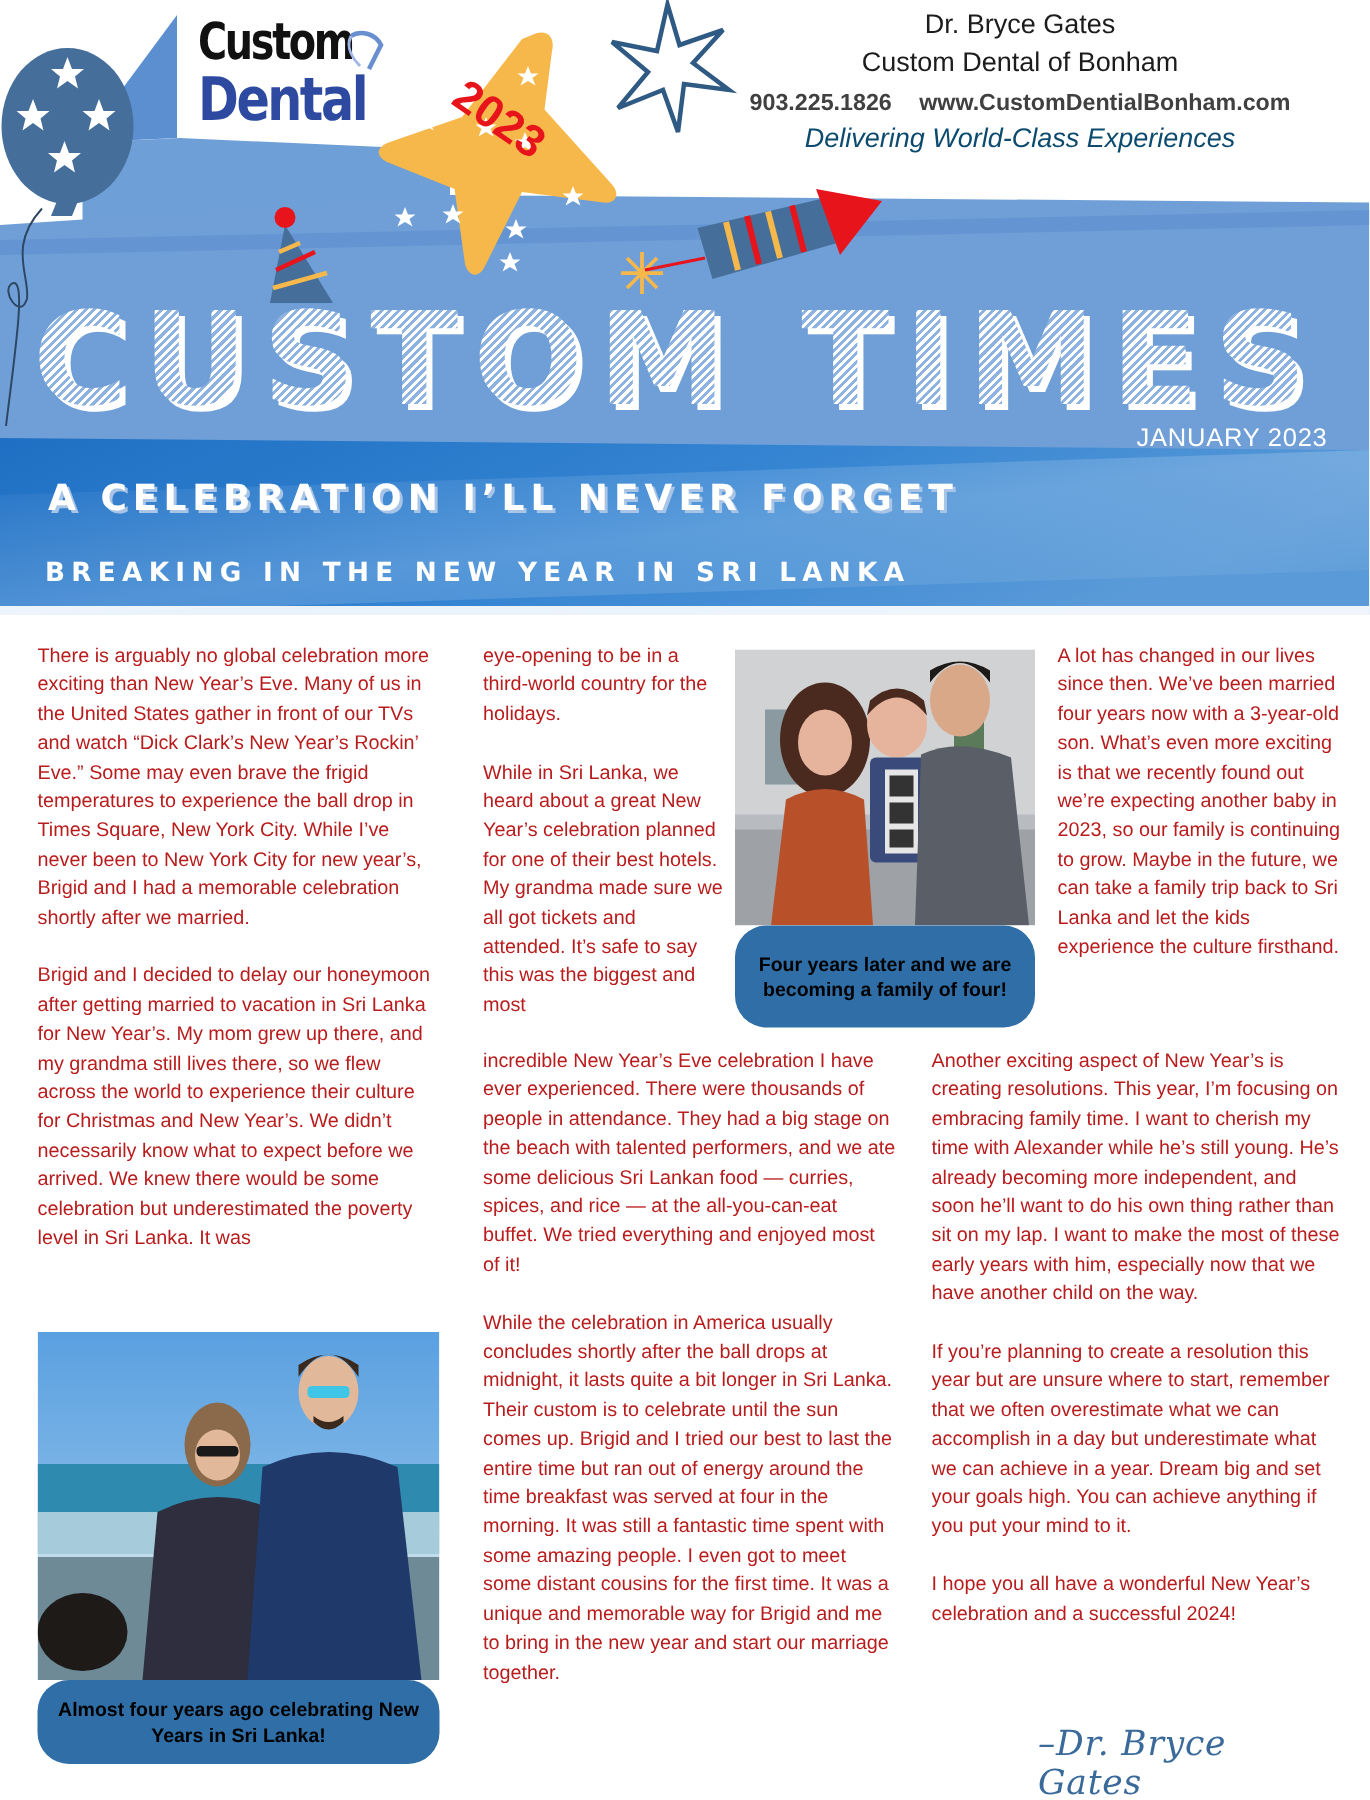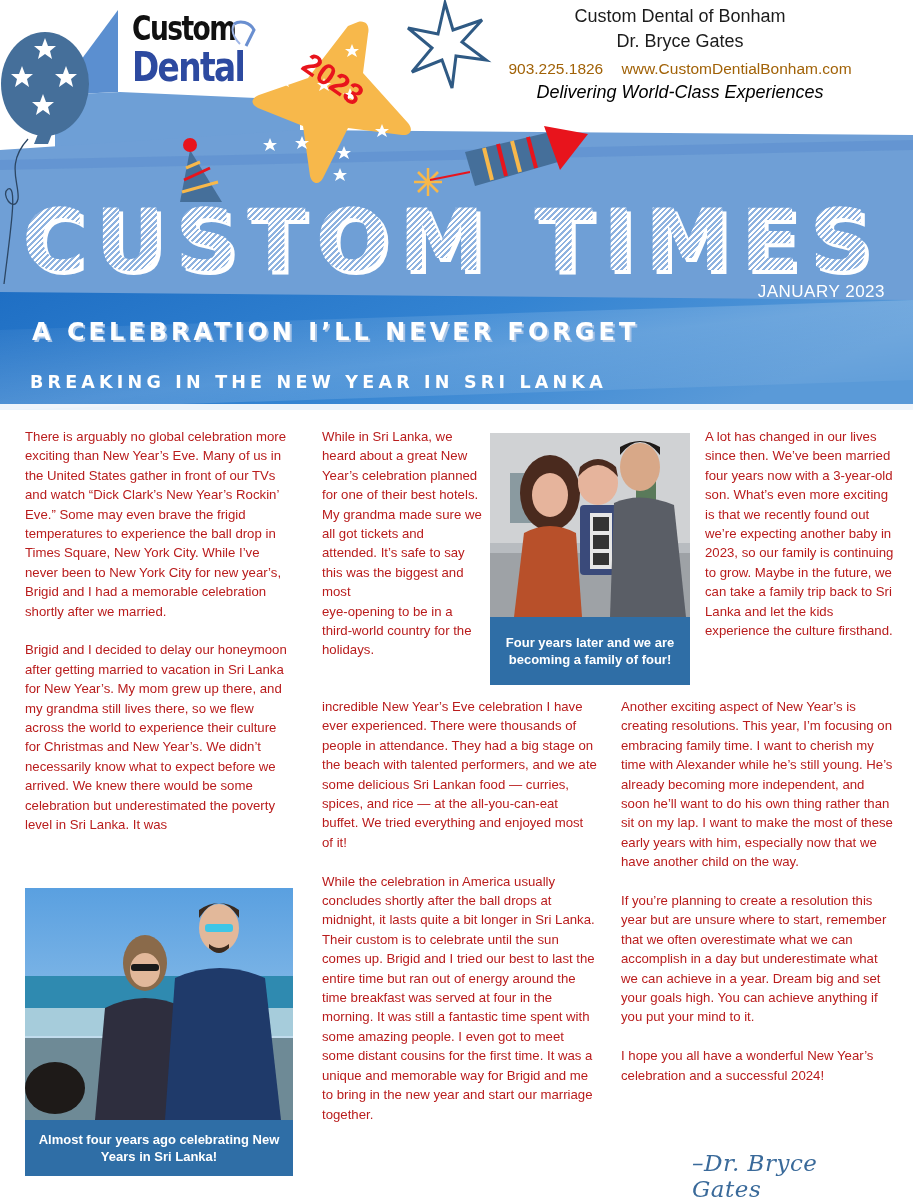--- a/index.html
+++ b/index.html
@@ -10,41 +10,41 @@
   .header { position: absolute; left: 0; top: 0; width: 913px; height: 410px; overflow: hidden; }
   .header svg.bg { position: absolute; left: 0; top: 0; }
 
   .logo { position: absolute; left: 132px; top: 10px; width: 130px; height: 82px; }
   .logo .l1 { position: absolute; left: 0; top: 0; font-family: "DejaVu Sans", sans-serif; font-weight: bold; font-size: 34px; color: #111; letter-spacing: -2px; transform: scaleX(0.78); transform-origin: left top; line-height: 36px; }
   .logo .l2 { position: absolute; left: 0; top: 36px; font-family: "DejaVu Sans", sans-serif; font-weight: bold; font-size: 40px; color: #2d4aa0; letter-spacing: -2px; transform: scaleX(0.82); transform-origin: left top; line-height: 42px; }
   .logo .tooth { position: absolute; left: 98px; top: 10px; }
 
   .contact { position: absolute; left: 470px; top: 4px; width: 420px; text-align: center; }
   .contact .name { font-size: 18px; color: #1c1c1c; line-height: 25px; font-weight: normal; }
-  .contact .row { margin-top: 4px; font-size: 15.5px; font-weight: normal; color: #a16207; line-height: 22px; }
+  .contact .row { margin-top: 4px; font-size: 15.5px; font-weight: bold; color: #404040; line-height: 22px; }
   .contact .row span { margin: 0 7px; }
-  .contact .tag { font-size: 18px; font-style: italic; color: #000000; line-height: 24px; }
+  .contact .tag { font-size: 18px; font-style: italic; color: #0c4a6e; line-height: 24px; }
 
   .title { position: absolute; left: 22px; top: 192px; width: 880px; font-family: "DejaVu Sans", sans-serif; font-weight: bold; font-size: 86px; letter-spacing: 10px; line-height: 96px; white-space: nowrap;
            color: transparent; background: repeating-linear-gradient(135deg, #ffffff 0 2px, #8fb3e0 2px 4px);
            -webkit-background-clip: text; background-clip: text;
            text-shadow: none; }
   .title-shadow { position: absolute; left: 26px; top: 196px; width: 880px; font-family: "DejaVu Sans", sans-serif; font-weight: bold; font-size: 86px; letter-spacing: 10px; line-height: 96px; white-space: nowrap; color: #ffffff; }
   .date { position: absolute; right: 28px; top: 282px; font-size: 17px; color: #ffffff; letter-spacing: 0.5px; }
 
   .headline { position: absolute; left: 32px; top: 318px; font-family: "DejaVu Sans", sans-serif; font-weight: bold; font-size: 24px; letter-spacing: 4px; color: #ffffff; white-space: nowrap;
               text-shadow: 2px 2px 0 #a8c4e6; }
   .subhead { position: absolute; left: 30px; top: 372px; font-family: "DejaVu Sans", sans-serif; font-weight: bold; font-size: 17.5px; letter-spacing: 4.2px; color: #ffffff; white-space: nowrap; }
 
   
   .txt { position: absolute; font-family: "Liberation Sans", sans-serif; font-size: 13.2px; line-height: 19.4px; color: #b91c1c; margin: 0; }
   .txt p { margin: 0 0 19.4px 0; }
 
   .photo { position: absolute; overflow: hidden; }
-  .cap { position: absolute; background: #2f6ea6; color: #ffffff; font-weight: bold; font-size: 13px; line-height: 17px; text-align: center; display: flex; align-items: center; justify-content: center; padding: 4px 8px; box-sizing: border-box; }
+  .cap { position: absolute; background: #2f6ea6; color: #000000; font-weight: bold; font-size: 13px; line-height: 17px; text-align: center; display: flex; align-items: center; justify-content: center; padding: 4px 8px; box-sizing: border-box; border-radius: 21px; }
 
   .sig { position: absolute; left: 692px; top: 1150px; font-family: "DejaVu Serif", serif; font-style: italic; font-size: 23px; color: #3a6a9a; letter-spacing: 0.5px; }
 </style>
 </head>
 <body>
 
 <div class="page">
 
   <div class="header">
     <svg class="bg" width="913" height="410" viewBox="0 0 913 410">
@@ -134,22 +134,22 @@
       <line x1="20" y1="62" x2="60" y2="54" stroke="#e8141c" stroke-width="2"></line>
       <polygon points="55,34 140,14 148,44 65,68" fill="#456f9a"></polygon>
       <path d="M74 30 L 82 62" stroke="#f7b84b" stroke-width="4"></path>
       <path d="M88 26 L 96 58" stroke="#e8141c" stroke-width="4"></path>
       <path d="M102 23 L 110 54" stroke="#f7b84b" stroke-width="4"></path>
       <path d="M118 19 L 126 50" stroke="#e8141c" stroke-width="4"></path>
       <polygon points="134,8 178,16 150,52" fill="#e8141c"></polygon>
     </svg>
 
     <div class="contact">
+      <div class="name">Dr. Bryce Gates</div>
       <div class="name">Custom Dental of Bonham</div>
-      <div class="name">Dr. Bryce Gates</div>
       <div class="row">
         <span>903.225.1826</span>
         <span>www.CustomDentialBonham.com</span>
       </div>
       <div class="tag">Delivering World-Class Experiences</div>
     </div>
 
     <div class="title-shadow">CUSTOM TIMES</div>
     <div class="title">CUSTOM TIMES</div>
     <div class="date">JANUARY 2023</div>
@@ -183,22 +183,22 @@
       <ellipse cx="194" cy="40" rx="20" ry="24" fill="#e2b89a"></ellipse>
       <path d="M174 30 Q 194 0 214 30 L 214 22 Q 194 8 174 22 Z" fill="#3a2a1e"></path>
       <rect x="180" y="36" width="28" height="8" rx="3" fill="#3fc6e6"></rect>
       <path d="M184 56 Q 194 64 204 56 L 204 60 Q 194 70 184 60 Z" fill="#3a2a1e"></path>
       <path d="M140 232 L 150 90 Q 194 70 240 90 L 256 232 Z" fill="#1f3a6a"></path>
     </svg>
   </div>
   <div class="cap" style="left:25px;top:1120px;width:268px;height:56px;">Almost four years ago celebrating New Years in Sri Lanka!</div>
 
   <div class="txt" style="left:322px;top:427px;width:160px;">
+    <p>eye-opening to be in a third-world country for the holidays.</p>
     <p style="margin-bottom:0">While in Sri Lanka, we heard about a great New Year’s celebration planned for one of their best hotels. My grandma made sure we all got tickets and attended. It’s safe to say this was the biggest and most</p>
-    <p>eye-opening to be in a third-world country for the holidays.</p>
   </div>
 
   <div class="photo" style="left:490px;top:433px;width:200px;height:184px;">
     <svg width="200" height="184" viewBox="0 0 200 184">
       <rect width="200" height="184" fill="#b8bcc0"></rect>
       <rect x="0" y="0" width="200" height="110" fill="#d0d2d4"></rect>
       <rect x="20" y="40" width="22" height="50" fill="#8a9aa0"></rect>
       <rect x="146" y="40" width="20" height="40" fill="#5a7a5a"></rect>
       <rect y="120" width="200" height="64" fill="#9ea2a6"></rect>
       <ellipse cx="60" cy="60" rx="30" ry="38" fill="#4a2a1e"></ellipse>

